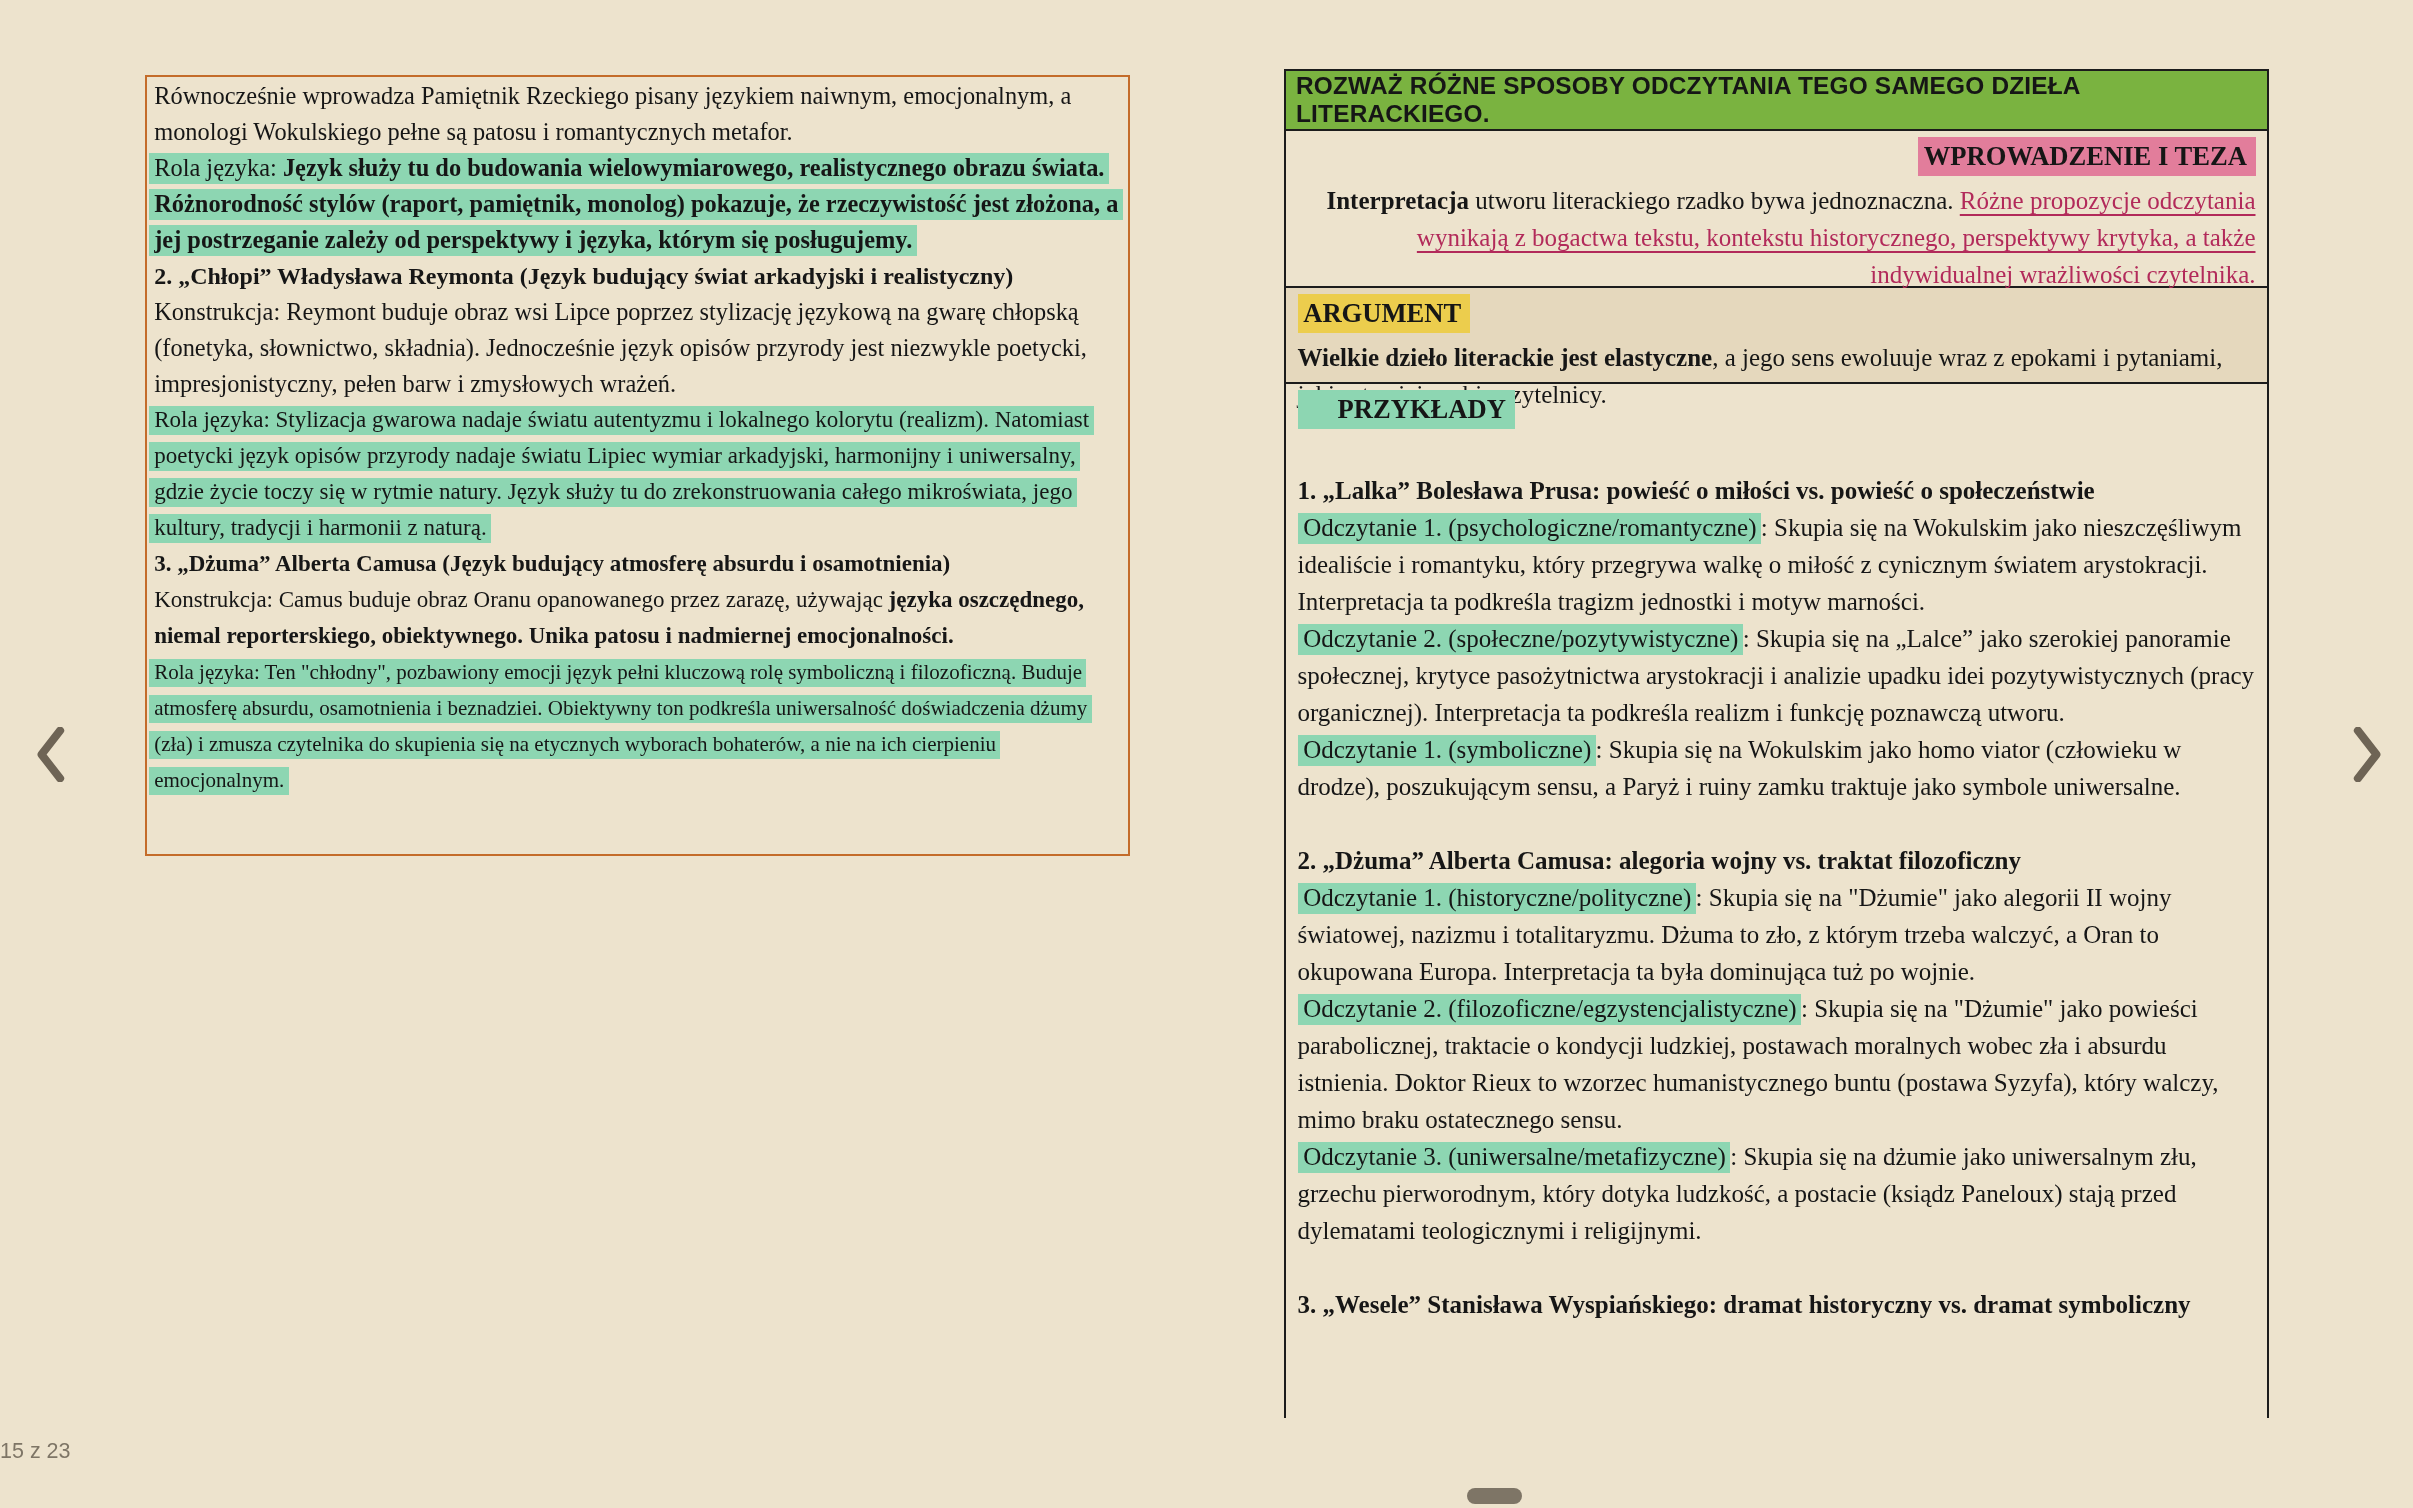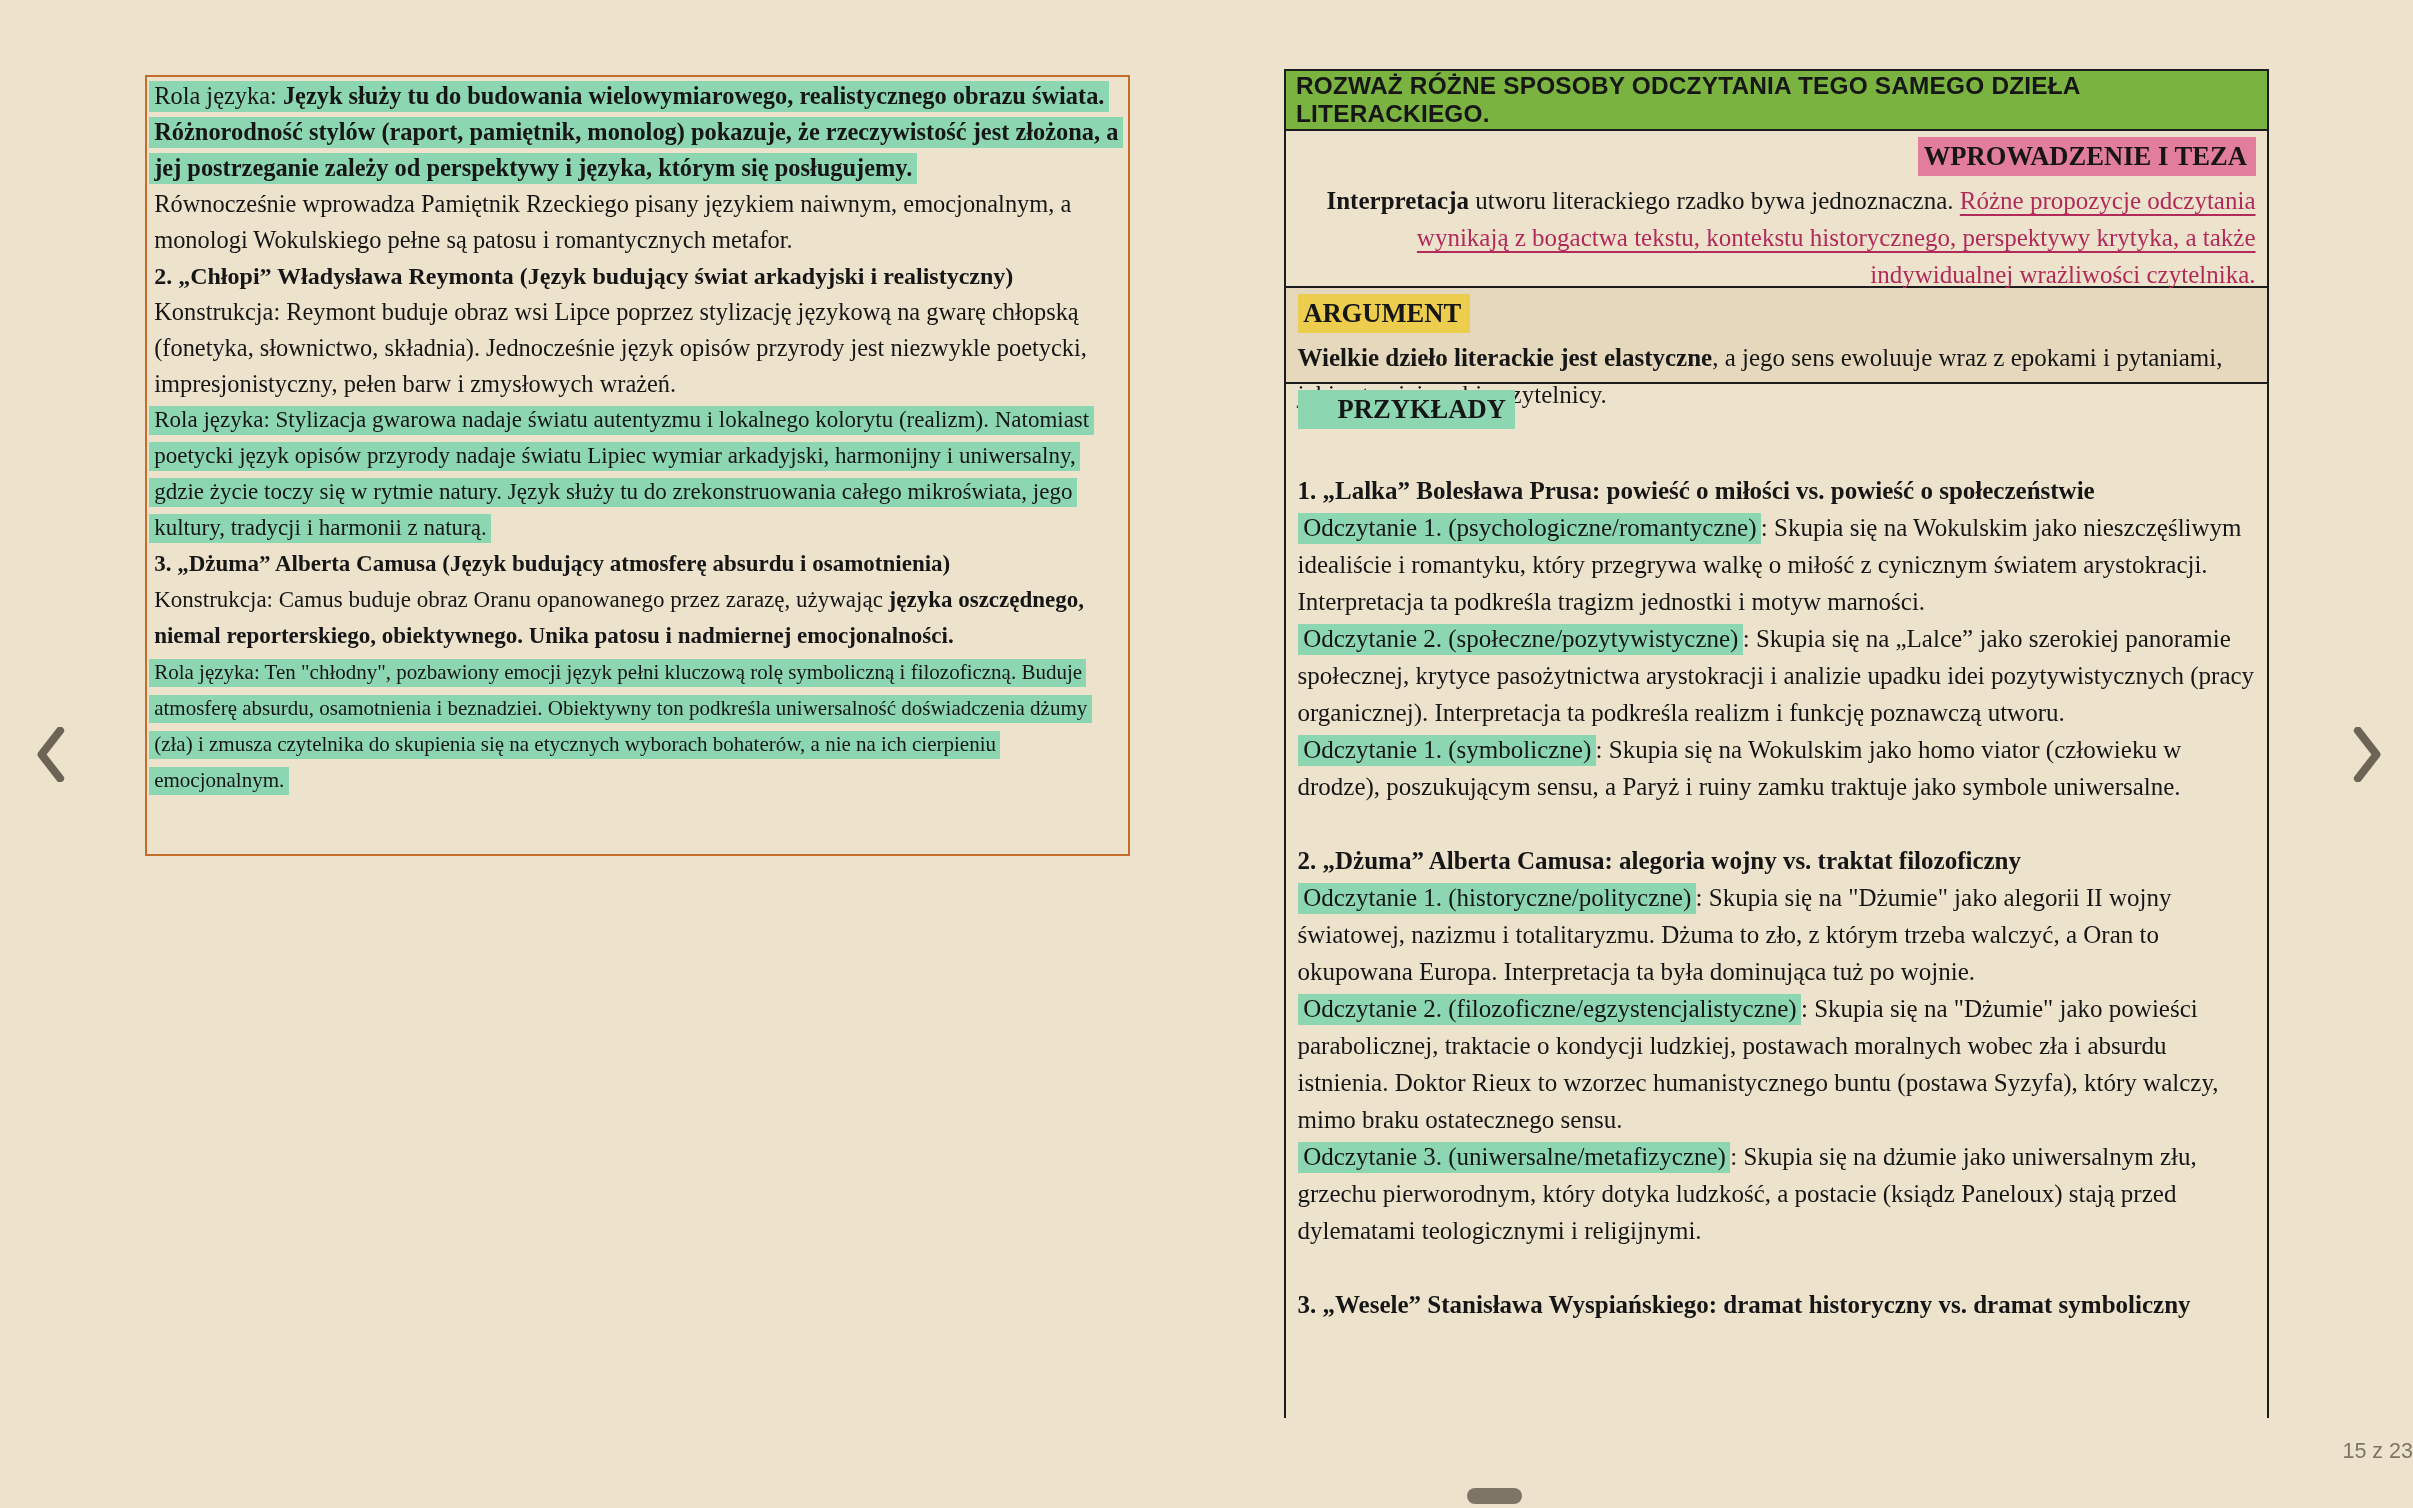--- a/index.html
+++ b/index.html
@@ -89,21 +89,21 @@
   .link{
     color:var(--link);
     text-decoration:underline;
     text-decoration-thickness:1.8px;
     text-underline-offset:5px;
   }
 
   
   .pager{
     position:absolute;left:0;right:0;top:1439px;
-    text-align:right;
+    text-align:left;
     font-family:"Liberation Sans",sans-serif;
     font-size:21.5px;color:var(--muted);
   }
   .home-indicator{
     position:absolute;left:1467px;top:1488px;
     width:55px;height:16px;border-radius:8.6px;
     background:var(--muted);
     border:none;padding:0;cursor:pointer;
   }
 </style>
@@ -118,22 +118,22 @@
     </svg>
   </button>
 
   <button class="nav-btn right" aria-label="next page">
     <svg width="33" height="55" viewBox="0 0 36 62">
       <path d="M6 4 L27 31 L6 58" fill="none" stroke="#6e6455" stroke-width="9" stroke-linecap="round" stroke-linejoin="round"></path>
     </svg>
   </button>
 
   <section class="card-left" id="leftCard">
+      <p class="lblock"><span>Równocześnie wprowadza Pamiętnik Rzeckiego pisany językiem naiwnym, emocjonalnym, a monologi Wokulskiego pełne są patosu i romantycznych metafor.</span></p>
       <p class="lblock"><mark class="hl"><span>Rola języka: </span><span class="b">Język służy tu do budowania wielowymiarowego, realistycznego obrazu świata. Różnorodność stylów (raport, pamiętnik, monolog) pokazuje, że rzeczywistość jest złożona, a jej postrzeganie zależy od perspektywy i języka, którym się posługujemy.</span></mark></p>
-      <p class="lblock"><span>Równocześnie wprowadza Pamiętnik Rzeckiego pisany językiem naiwnym, emocjonalnym, a monologi Wokulskiego pełne są patosu i romantycznych metafor.</span></p>
       <p class="lblock" style="font-size: 24px;"><span class="b">2. „Chłopi” Władysława Reymonta (Język budujący świat arkadyjski i realistyczny)</span></p>
       <p class="lblock"><span>Konstrukcja: Reymont buduje obraz wsi Lipce poprzez stylizację językową na gwarę chłopską (fonetyka, słownictwo, składnia). Jednocześnie język opisów przyrody jest niezwykle poetycki, impresjonistyczny, pełen barw i zmysłowych wrażeń.</span></p>
       <p class="lblock" style="font-size: 23px;"><mark class="hl"><span>Rola języka: Stylizacja gwarowa nadaje światu autentyzmu i lokalnego kolorytu (realizm). Natomiast poetycki język opisów przyrody nadaje światu Lipiec wymiar arkadyjski, harmonijny i uniwersalny, gdzie życie toczy się w rytmie natury. Język służy tu do zrekonstruowania całego mikroświata, jego kultury, tradycji i harmonii z naturą.</span></mark></p>
       <p class="lblock" style="font-size: 23px;"><span class="b">3. „Dżuma” Alberta Camusa (Język budujący atmosferę absurdu i osamotnienia)</span></p>
       <p class="lblock" style="font-size: 23px;"><span>Konstrukcja: Camus buduje obraz Oranu opanowanego przez zarazę, używając </span><span class="b">języka oszczędnego, niemal reporterskiego, obiektywnego. Unika patosu i nadmiernej emocjonalności.</span></p>
       <p class="lblock" style="font-size: 21px;"><mark class="hl"><span>Rola języka: Ten "chłodny", pozbawiony emocji język pełni kluczową rolę symboliczną i filozoficzną. Buduje atmosferę absurdu, osamotnienia i beznadziei. Obiektywny ton podkreśla uniwersalność doświadczenia dżumy (zła) i zmusza czytelnika do skupienia się na etycznych wyborach bohaterów, a nie na ich cierpieniu emocjonalnym.</span></mark></p>
     </section>
 
   <section class="card-right">
     <header class="title-bar">

